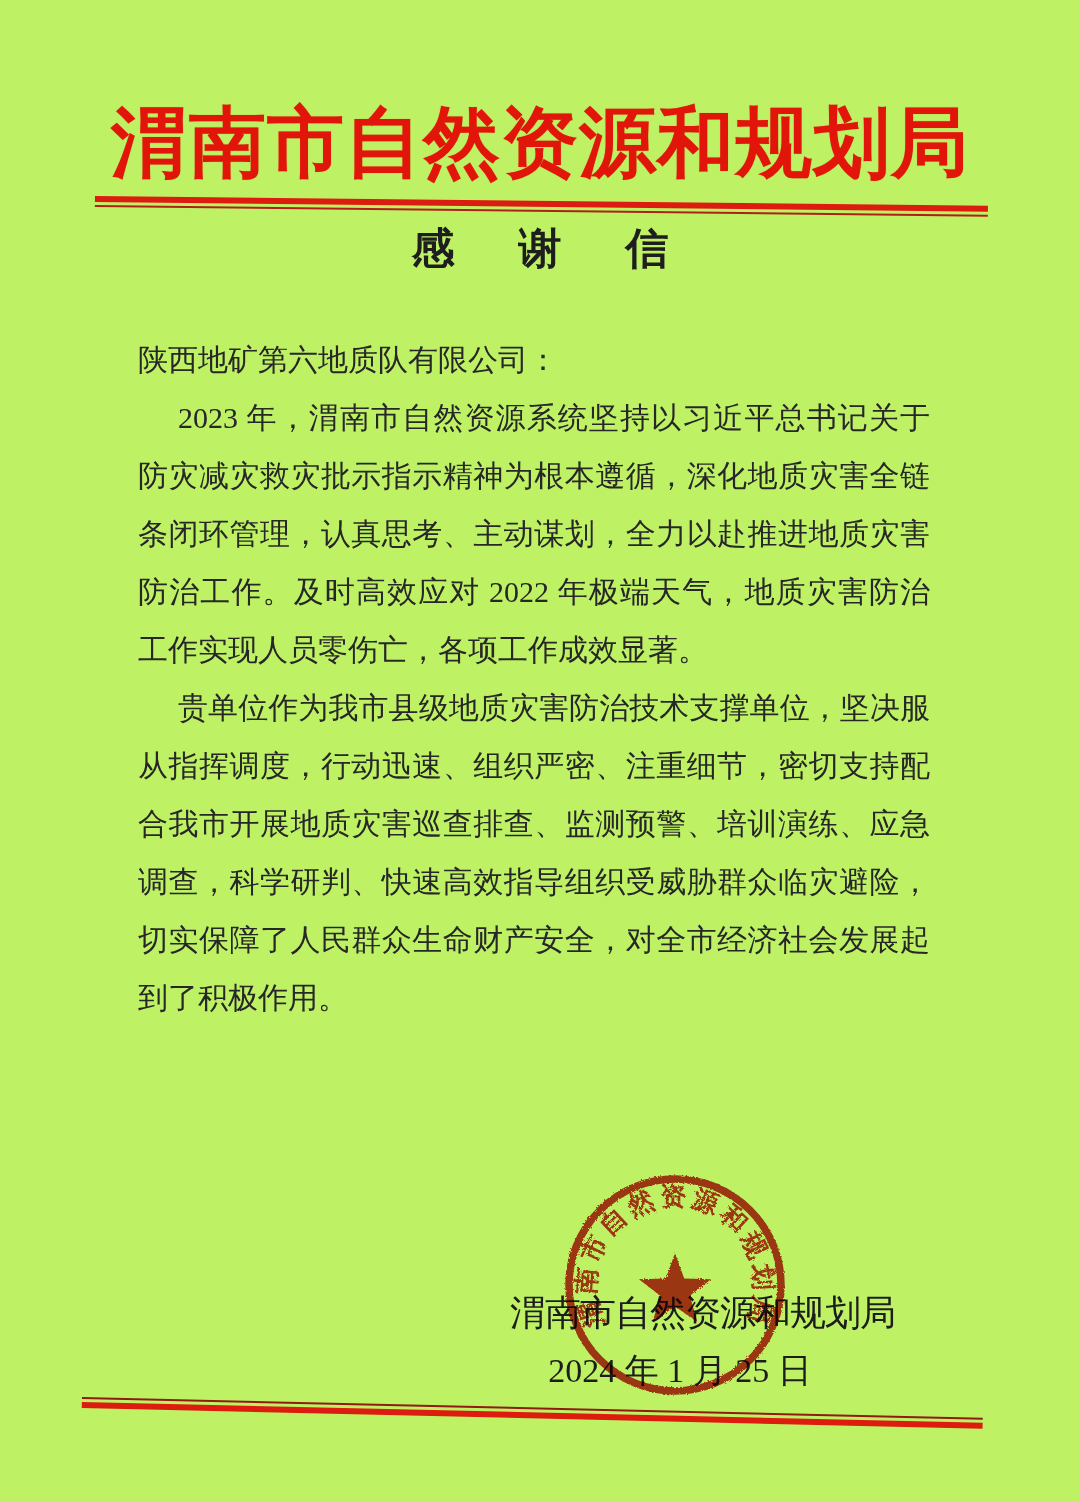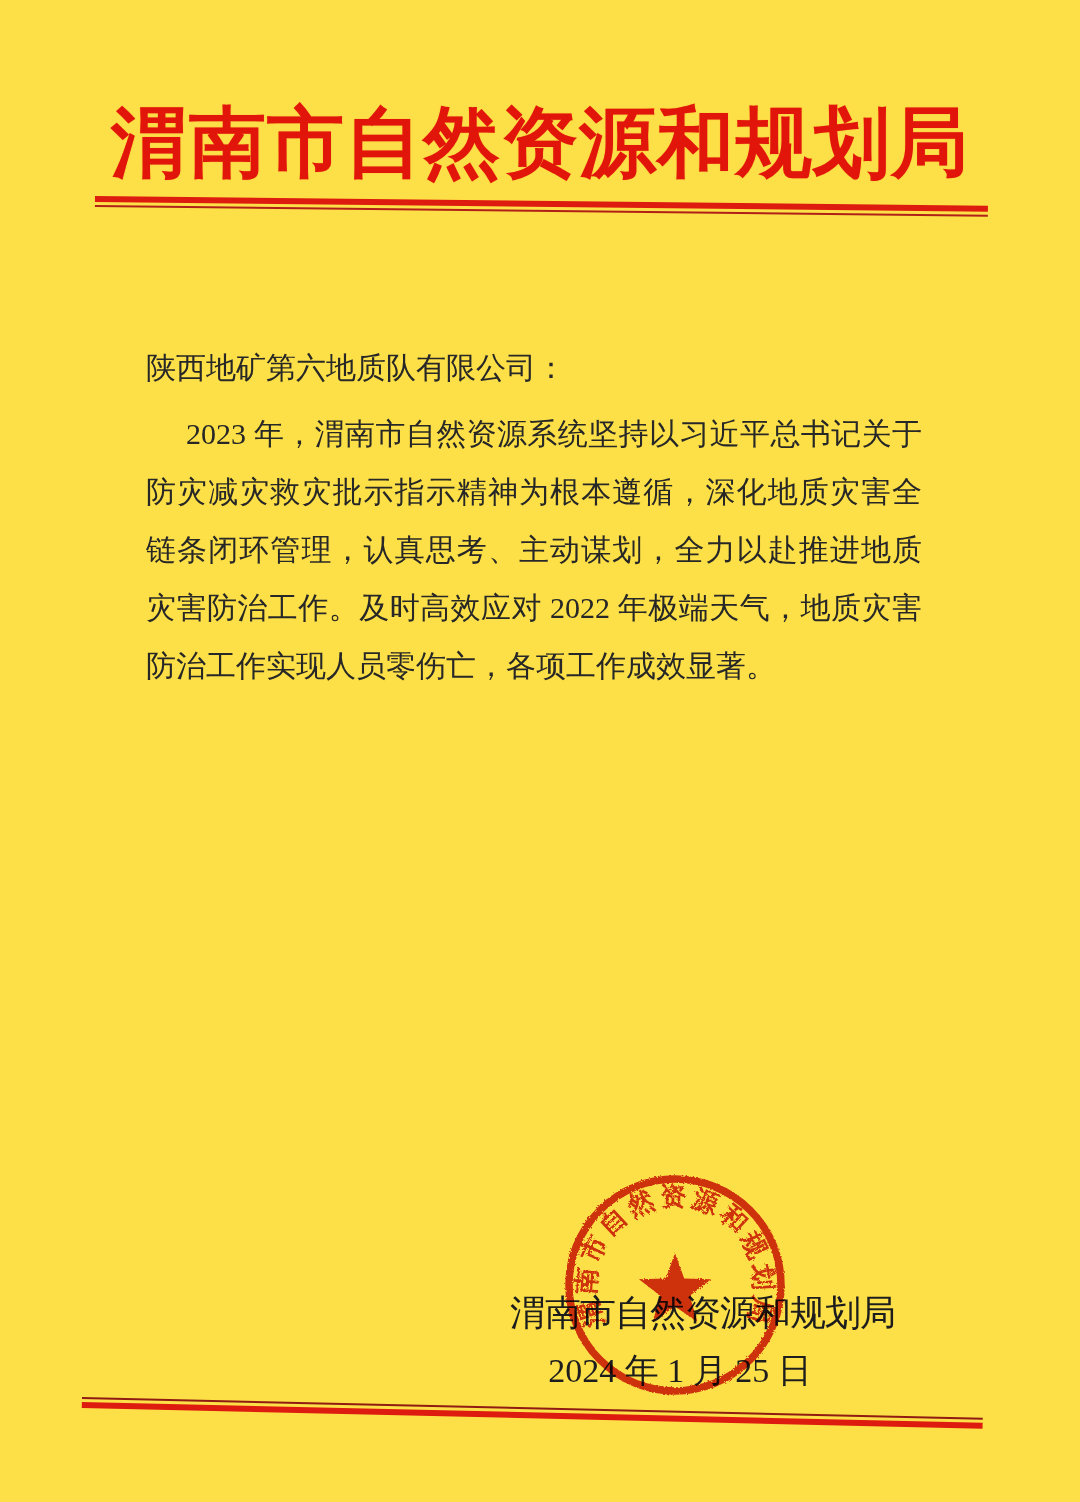--- a/index.html
+++ b/index.html
@@ -1,20 +1,20 @@
 <!DOCTYPE html>
 <html><head>
 <meta charset="utf-8">
 <style>
   html,body{margin:0;padding:0;background:#e8e8e8;}
   .page{
     position:relative;
     width:1080px;height:1502px;
     margin:0 auto;
-    background:#fde047;
+    background:#bef264;
     overflow:hidden;
     font-family:"Liberation Serif", serif;
   }
   
   .org-title{
     position:absolute;top:92px;left:0;width:100%;
     text-align:center;
     font-family:"Liberation Serif", serif;
     font-weight:bold;
     font-size:77px;
@@ -44,21 +44,21 @@
     color:#1e1e1e;
     white-space:nowrap;
   }
   
   .body-text{
     position:absolute;left:138px;top:331px;width:792px;
     font-size:30px;line-height:58px;
     color:#272727;
     text-align:justify;
   }
-  .body-text p{margin:8px;font-family:Liberation Serif, serif;}
+  .body-text p{margin:0;font-family:Liberation Serif, serif;}
   .body-text p.indent{text-indent:40px;}
   
   .signature{
     position:absolute;top:1289px;left:510px;
     font-size:36px;color:#1d1d1d;
     white-space:nowrap;letter-spacing:-1px;
   }
   .sign-date{
     position:absolute;top:1348px;left:520px;width:320px;
     text-align:center;
@@ -84,24 +84,26 @@
 <div class="page">
 
   <div class="org-title">渭南市自然资源和规划局</div>
 
   <div class="rule rule-top">
     <div class="thick"></div>
     <div class="gap"></div>
     <div class="thin"></div>
   </div>
 
+  <div class="letter-title">感 谢 信</div>
 
   <div class="body-text">
     <p>陕西地矿第六地质队有限公司：</p>
     <p class="indent">2023 年，渭南市自然资源系统坚持以习近平总书记关于防灾减灾救灾批示指示精神为根本遵循，深化地质灾害全链条闭环管理，认真思考、主动谋划，全力以赴推进地质灾害防治工作。及时高效应对 2022 年极端天气，地质灾害防治工作实现人员零伤亡，各项工作成效显著。</p>
+    <p class="indent">贵单位作为我市县级地质灾害防治技术支撑单位，坚决服从指挥调度，行动迅速、组织严密、注重细节，密切支持配合我市开展地质灾害巡查排查、监测预警、培训演练、应急调查，科学研判、快速高效指导组织受威胁群众临灾避险，切实保障了人民群众生命财产安全，对全市经济社会发展起到了积极作用。</p>
   </div>
 
   <div class="signature">渭南市自然资源和规划局</div>
   <div class="sign-date">2024 年 1 月 25 日</div>
 
   <div class="seal">
     <svg viewBox="-124 -124 248 248" xmlns="http://www.w3.org/2000/svg">
       <defs>
         <filter id="rough" x="-20%" y="-20%" width="140%" height="140%">
           <feTurbulence type="fractalNoise" baseFrequency="0.55" numOctaves="2" result="n"></feTurbulence>

